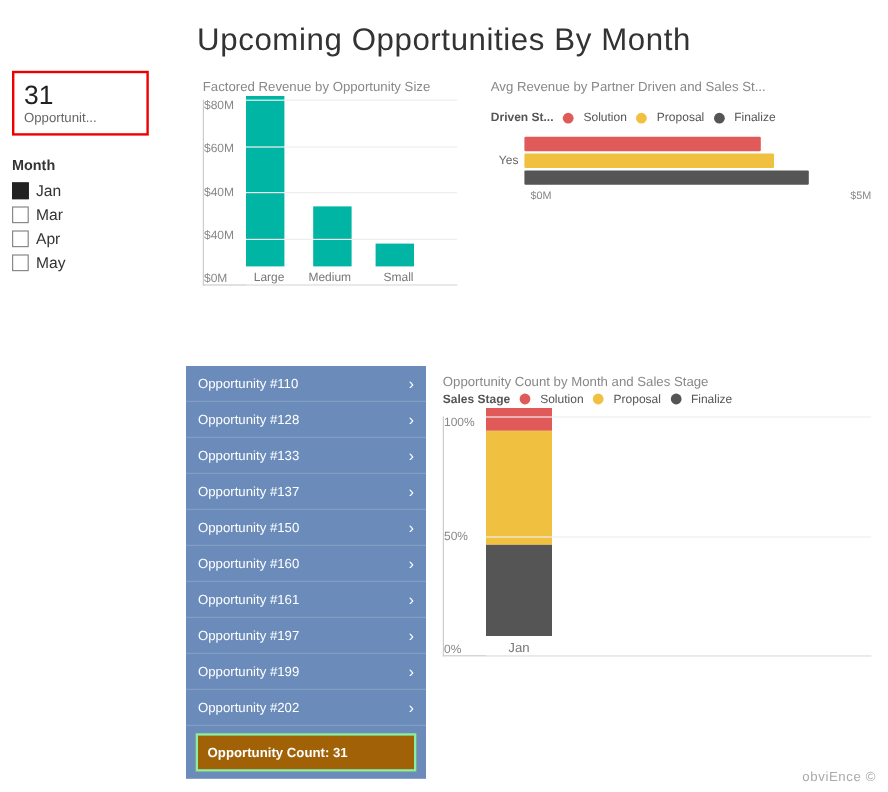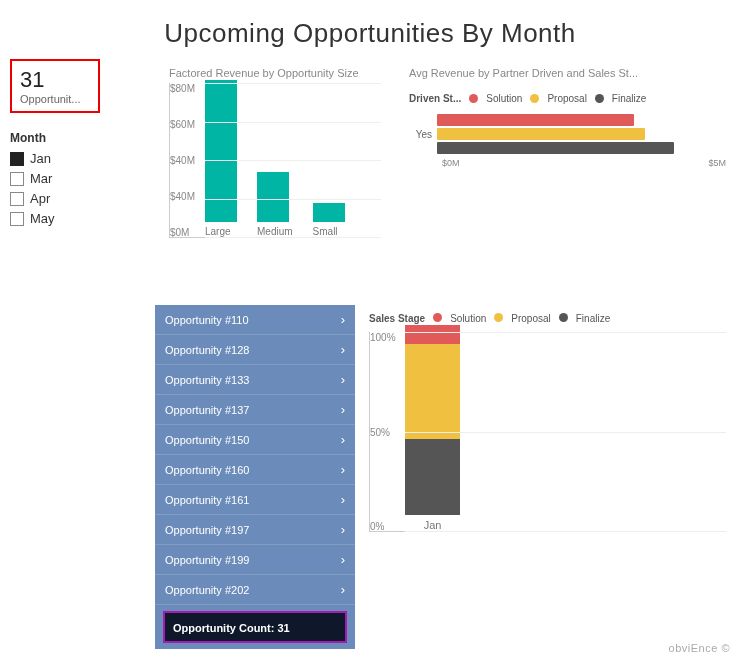--- a/index.html
+++ b/index.html
@@ -32,21 +32,21 @@
       width: 155px;
       display: flex;
       flex-direction: column;
       flex-shrink: 0;
     }
 
     .kpi-card {
       border: 2px solid #e00;
       margin: 0 10px 10px 10px;
       padding: 6px 8px;
-      width: 90px;
+      width: 114px;
     }
     .kpi-number {
       font-size: 22px;
       font-weight: 400;
       color: #222;
       line-height: 1.2;
     }
     .kpi-label {
       font-size: 11px;
       color: #666;
@@ -132,21 +132,21 @@
       height: 155px;
       display: flex;
       flex-direction: column-reverse;
       justify-content: space-between;
       font-size: 10px;
       color: #888;
     }
     .bar-group {
       display: flex;
       flex-direction: column;
-      align-items: flex-start;
+      align-items: flex-end;
     }
     .bar {
       background: #00b5a3;
       width: 32px;
     }
     .bar-label {
       font-size: 10px;
       color: #777;
       margin-top: 4px;
     }
@@ -236,24 +236,24 @@
     .opp-name {
       font-size: 11px;
       color: #fff;
       font-weight: 400;
     }
     .opp-arrow {
       color: #fff;
       font-size: 13px;
     }
     .opp-footer {
-      border: 2px solid #a21caf;
+      border: 2px solid #86efac;
       margin: 6px 8px;
       padding: 5px 8px;
-      background: #0f172a;
+      background: #a16207;
     }
     .opp-count-text {
       font-size: 11px;
       color: #fff;
       font-weight: 600;
     }
 
     
     .stacked-chart-box {
       flex: 1;
@@ -487,20 +487,21 @@
         <div class="opp-item">
           <span class="opp-name">Opportunity #202</span>
           <span class="opp-arrow">›</span>
         </div>
         <div class="opp-footer">
           <span class="opp-count-text">Opportunity Count: 31</span>
         </div>
       </div>
 
       <div class="stacked-chart-box">
+        <div class="stacked-chart-title">Opportunity Count by Month and Sales Stage</div>
         <div class="stacked-legend">
           <span style="font-weight:600;">Sales Stage</span>
           <span class="legend-dot" style="background:#e05a5a;"></span>
           <span>Solution</span>
           <span class="legend-dot" style="background:#f0c040;"></span>
           <span>Proposal</span>
           <span class="legend-dot" style="background:#555;"></span>
           <span>Finalize</span>
         </div>
         <div class="stacked-area">

